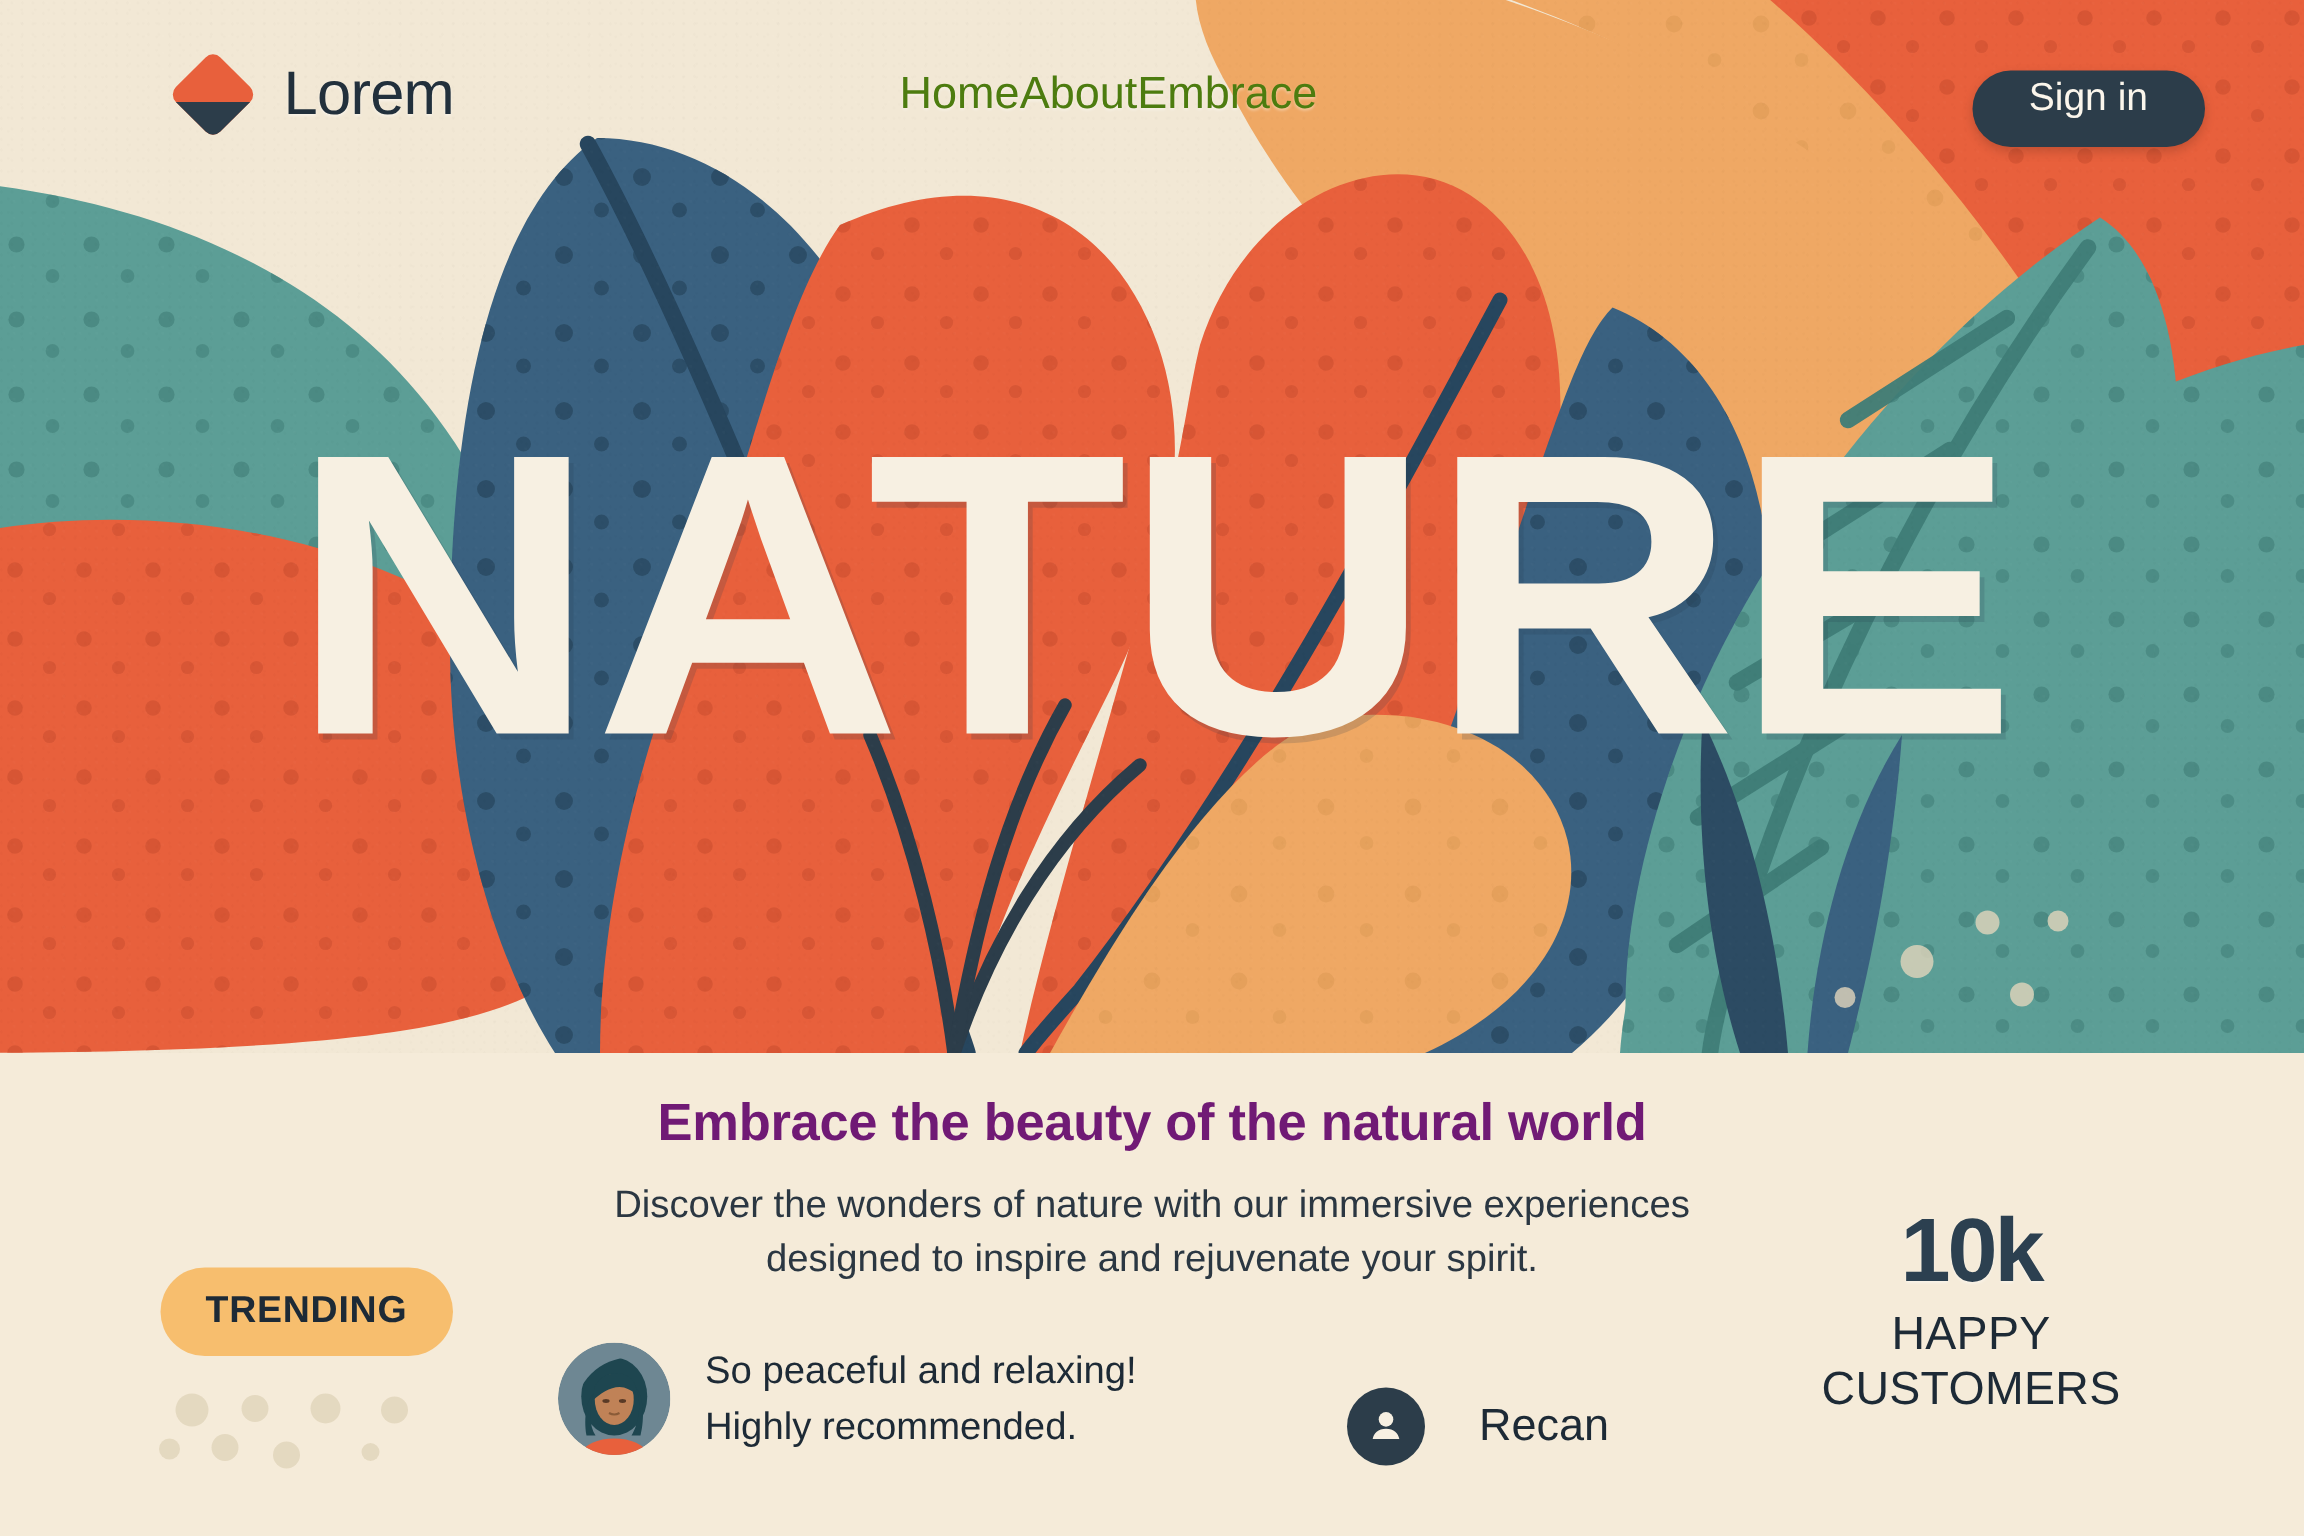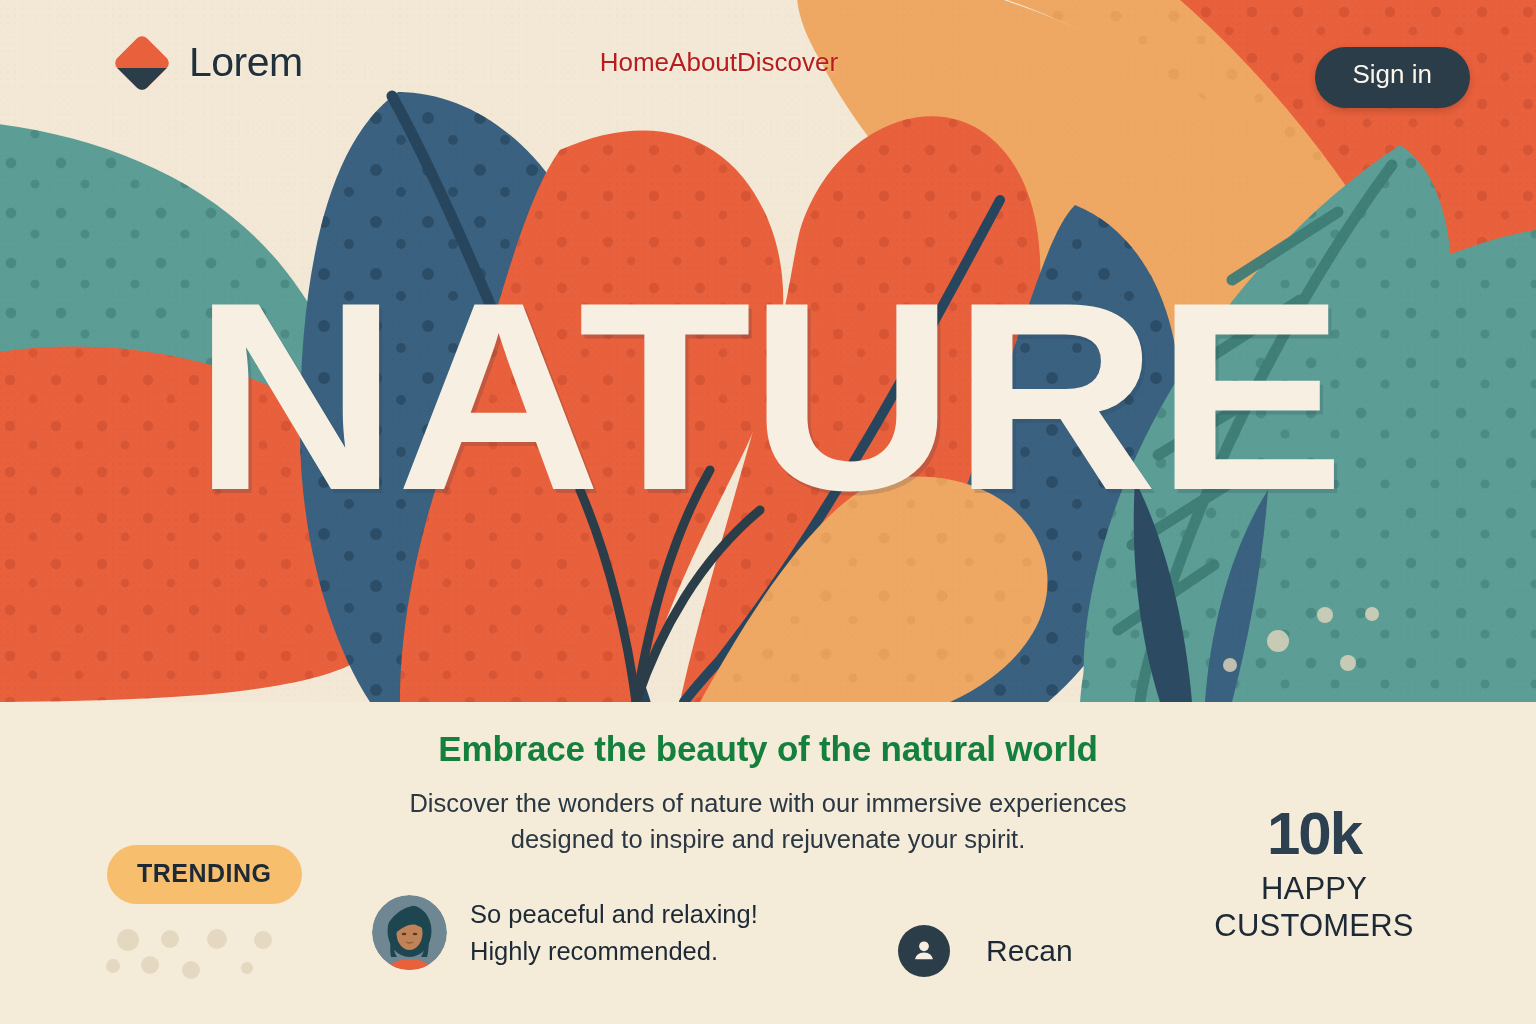--- a/index.html
+++ b/index.html
@@ -34,32 +34,32 @@
   }
   .brand { display:flex; align-items:center; gap:18px; margin-left:107px; }
   .logo-mark { width:58px; height:58px; position:relative; }
   .logo-mark svg { display:block; }
   .brand-name {
     font-size:41px; color:#22303C; letter-spacing:-.5px;
     text-shadow:0 1px 2px rgba(255,255,255,.45);
   }
   .nav-links { display:flex; align-items:center; gap:0; margin-left:297px; }
   .nav-link {
-    font-size:26px; color:#b91c1c; cursor:pointer;
+    font-size:30px; color:#4d7c0f; cursor:pointer;
     text-shadow:0 1px 2px rgba(255,255,255,.4);
   }
   .nav-link + .nav-link { margin-left:0; }
   .nl1 { margin-left:0; }
   .nl2 { margin-left:62px; }
   .nl3 { margin-left:64px; }
   .signin {
     position:absolute; right:72px; top:47px;
     background:#2C3D4A; color:#FBF6EC;
     font-size:26px; border:none; border-radius:34px;
-    padding:12px 38px 18px; cursor:pointer;
+    padding:2px 38px 18px; cursor:pointer;
     box-shadow:0 3px 7px rgba(0,0,0,.17);
   }
 
   
   .hero-title {
     position:absolute; left:0; top:287px; width:1536px;
     text-align:center; z-index:35;
     font-family:"Liberation Sans", sans-serif;
     font-weight:bold;
     font-size:268px; line-height:.82;
@@ -68,21 +68,21 @@
     transform:scaleX(1.06);
     text-shadow: 3px 4px 0 rgba(40,60,75,.18);
     user-select:none;
   }
 
   
   .lower { position:absolute; left:0; top:702px; width:1536px; height:322px; background:#F5EBD9; }
 
   .headline {
     position:absolute; left:0; top:27px; width:1536px; text-align:center;
-    font-size:35px; color:#15803d; letter-spacing:-.2px;
+    font-size:35px; color:#701a75; letter-spacing:-.2px;
   }
   .subline {
     position:absolute; left:0; top:83px; width:1536px; text-align:center;
     font-size:25.5px; line-height:1.42; color:#2B3742;
   }
   .subline span { display:block; }
 
   .trending {
     position:absolute; left:107px; top:143px;
     background:#F7BE6E; color:#1D2A36;
@@ -247,21 +247,21 @@
           <path d="M50 15 L50 43 A7 7 0 0 1 43 50 L15 50 Z" fill="#2C3D4A"></path>
         </g>
       </svg>
     </span>
     <span class="brand-name">Lorem</span>
   </div>
 
   <div class="nav-links">
     <span class="nav-link nl1">Home</span>
     <span class="nav-link nl2">About</span>
-    <span class="nav-link nl3">Discover</span>
+    <span class="nav-link nl3">Embrace</span>
   </div>
 
   <button class="signin">Sign in</button>
 </nav>
 
 <div class="lower">
 
   <svg class="deco-dots" style="left:95px; top:215px;" width="250" height="70">
     <g fill="#E2D6BC" opacity=".85">
       <circle cx="33" cy="23" r="11"></circle>

